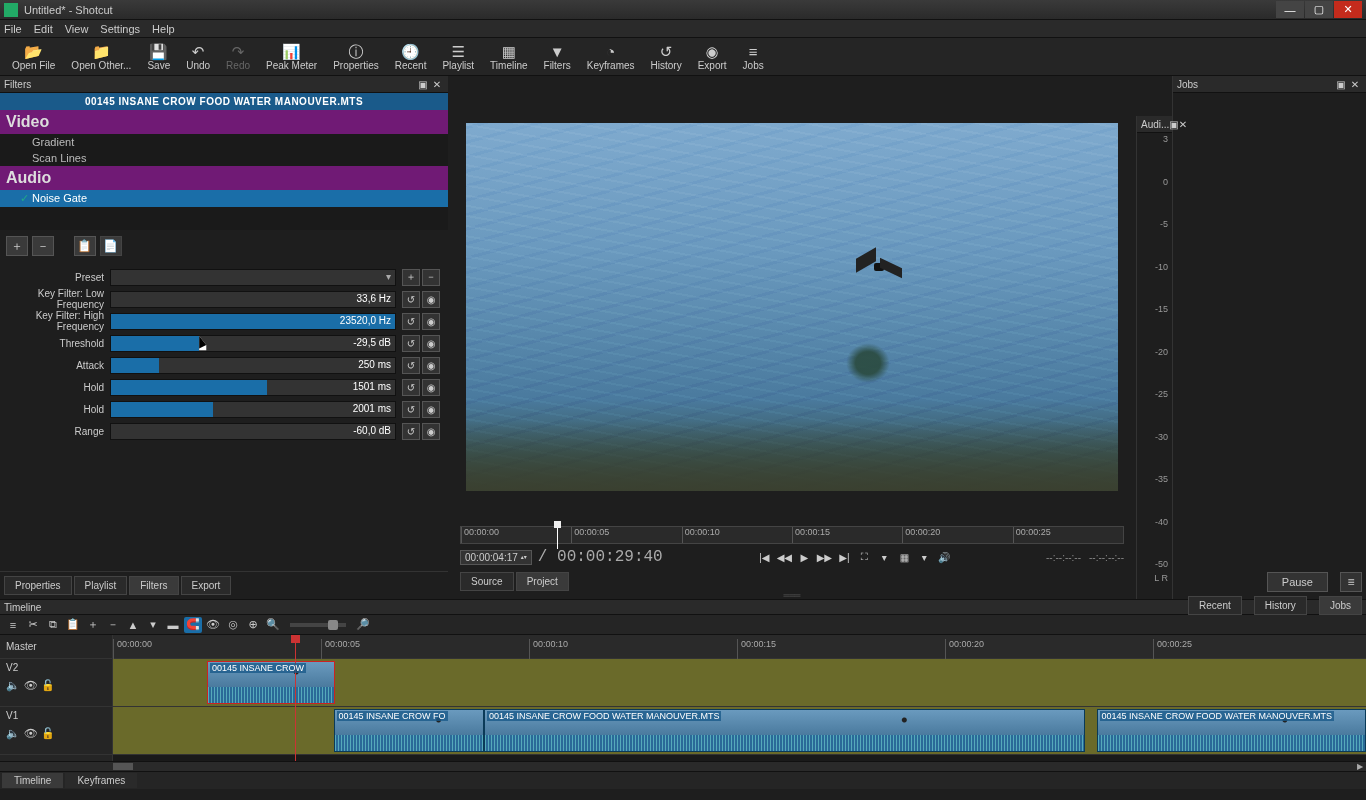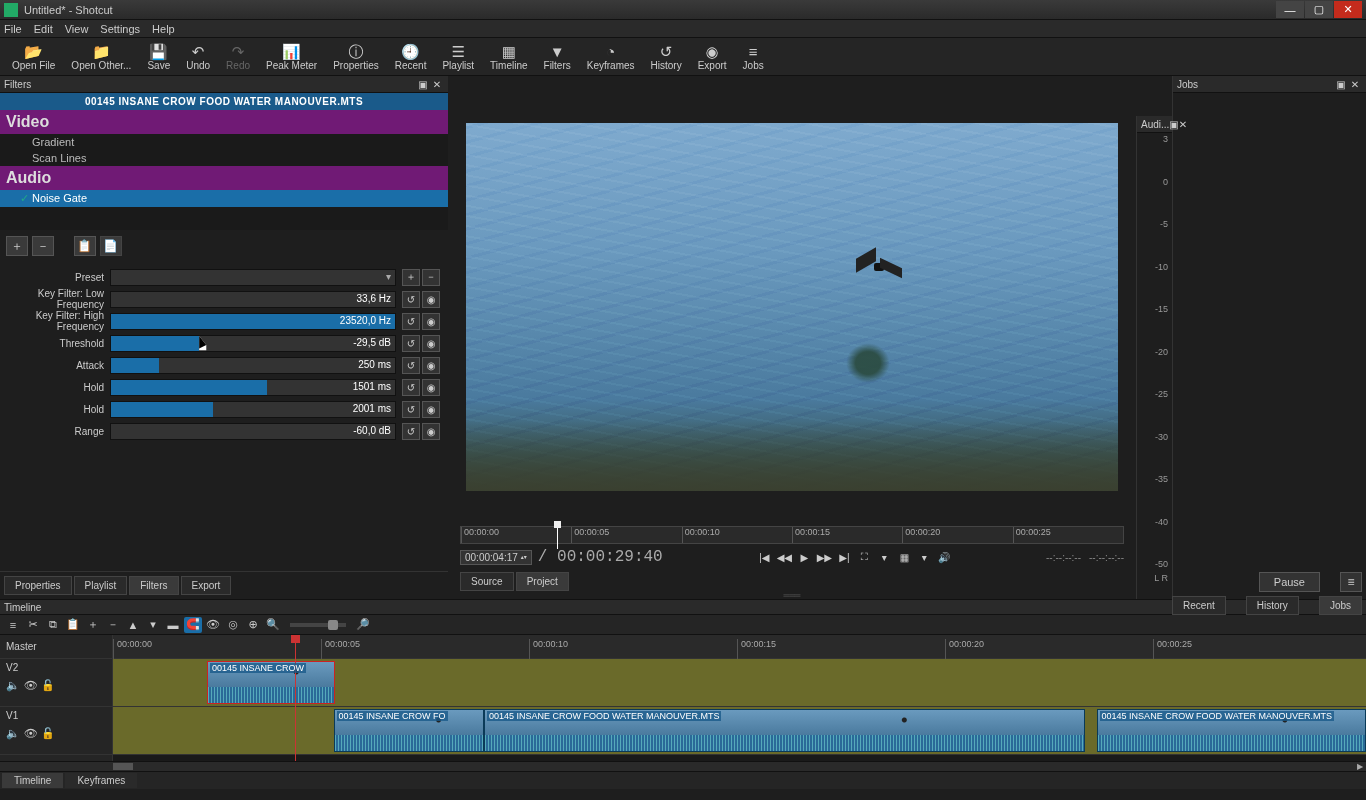--- a/index.html
+++ b/index.html
@@ -97,21 +97,21 @@
 
 
 .ltabs { display: flex; gap: 2px; padding: 4px; border-top: 1px solid #333; }
 
 
 .meter-scale { position: absolute; right: 4px; top: 18px; bottom: 30px; display: flex; flex-direction: column; justify-content: space-between; font-size: 9px; color: #999; text-align: right; }
 .meter-lr { position:absolute; bottom: 16px; right: 4px; font-size: 9px; color:#999;}
 
 
 .rtabs-area { position: absolute; right: 4px; top: 572px; display: flex; flex-direction: column; align-items: flex-end; gap: 4px; }
-.rbtn-row { display:flex; gap:20px;padding-left:39px; }
+.rbtn-row { display:flex; gap:12px;padding-left:39px; }
 .rwidebtn { padding: 3px 14px; background: #333; border: 1px solid #555; font-size: 11px; cursor: pointer; }
 .rhbtn { width: 22px; height: 20px; background: #333; border: 1px solid #555; display:flex;align-items:center;justify-content:center;font-size:12px; cursor:pointer;}
 
 
 .timeline-header { height: 16px; background: #2a2a2a; display: flex; align-items: center; padding: 0 4px; font-size: 10px; border-top: 1px solid #111; border-bottom: 1px solid #111;}
 .timeline-toolbar { height: 20px; background: #252525; display: flex; align-items: center; padding: 0 4px; gap: 2px; border-bottom: 1px solid #111;}
 .ttbtn { width: 18px; height: 16px; display: flex; align-items: center; justify-content: center; font-size: 11px; cursor: pointer; color:#ccc;}
 .ttbtn.active { background: #1a6ea8; border-radius:2px;}
 .zoom-slider { width: 56px; height: 4px; background: #444; margin: 0 6px; position: relative;}
 .zoom-slider::after{content:"";position:absolute;right:8px;top:-3px;width:10px;height:10px;background:#888;border-radius:2px;}

